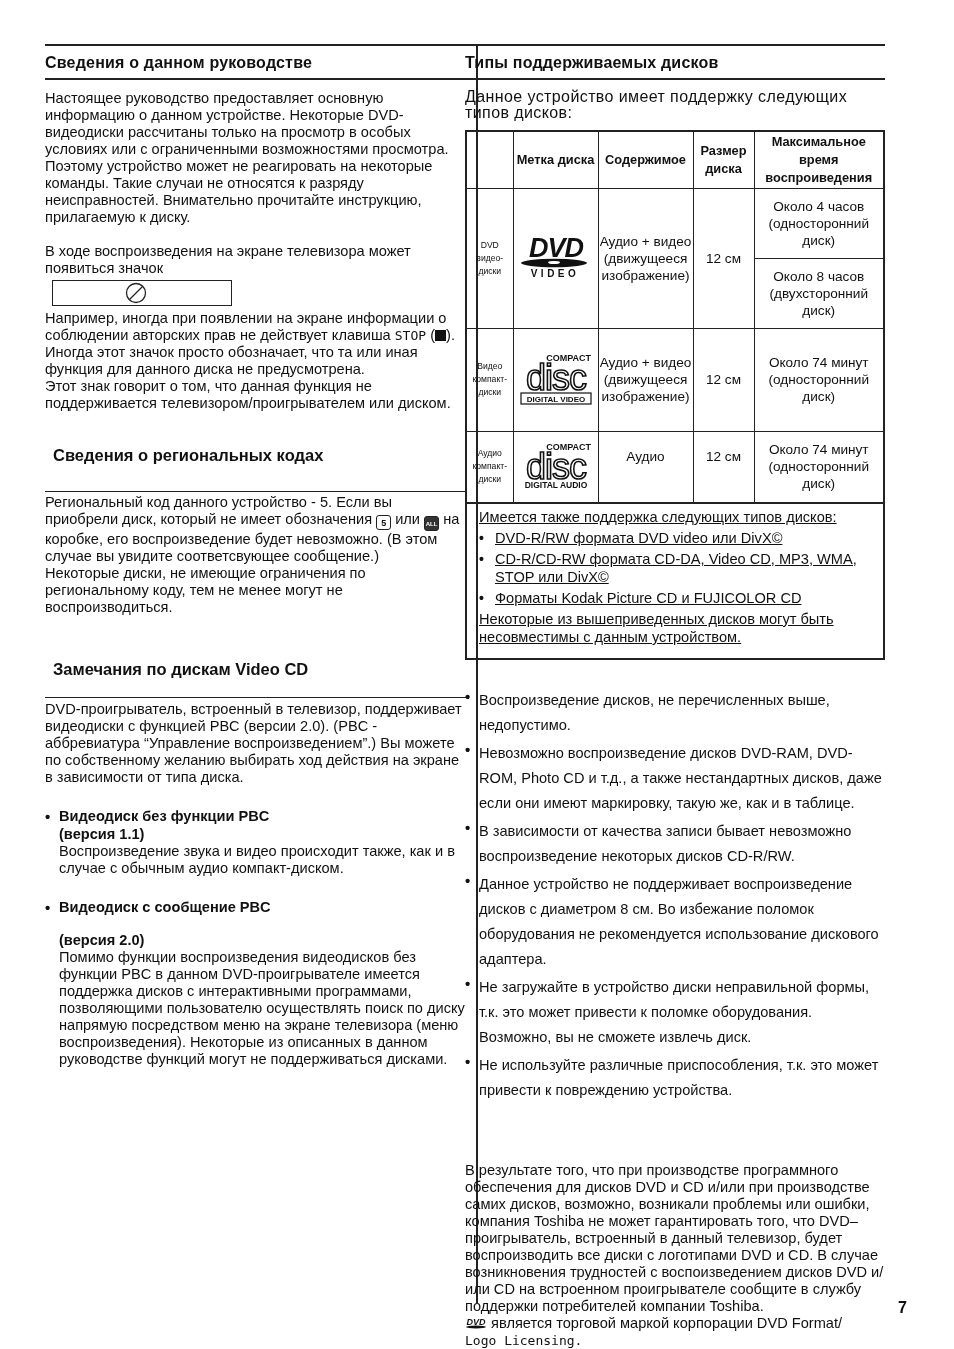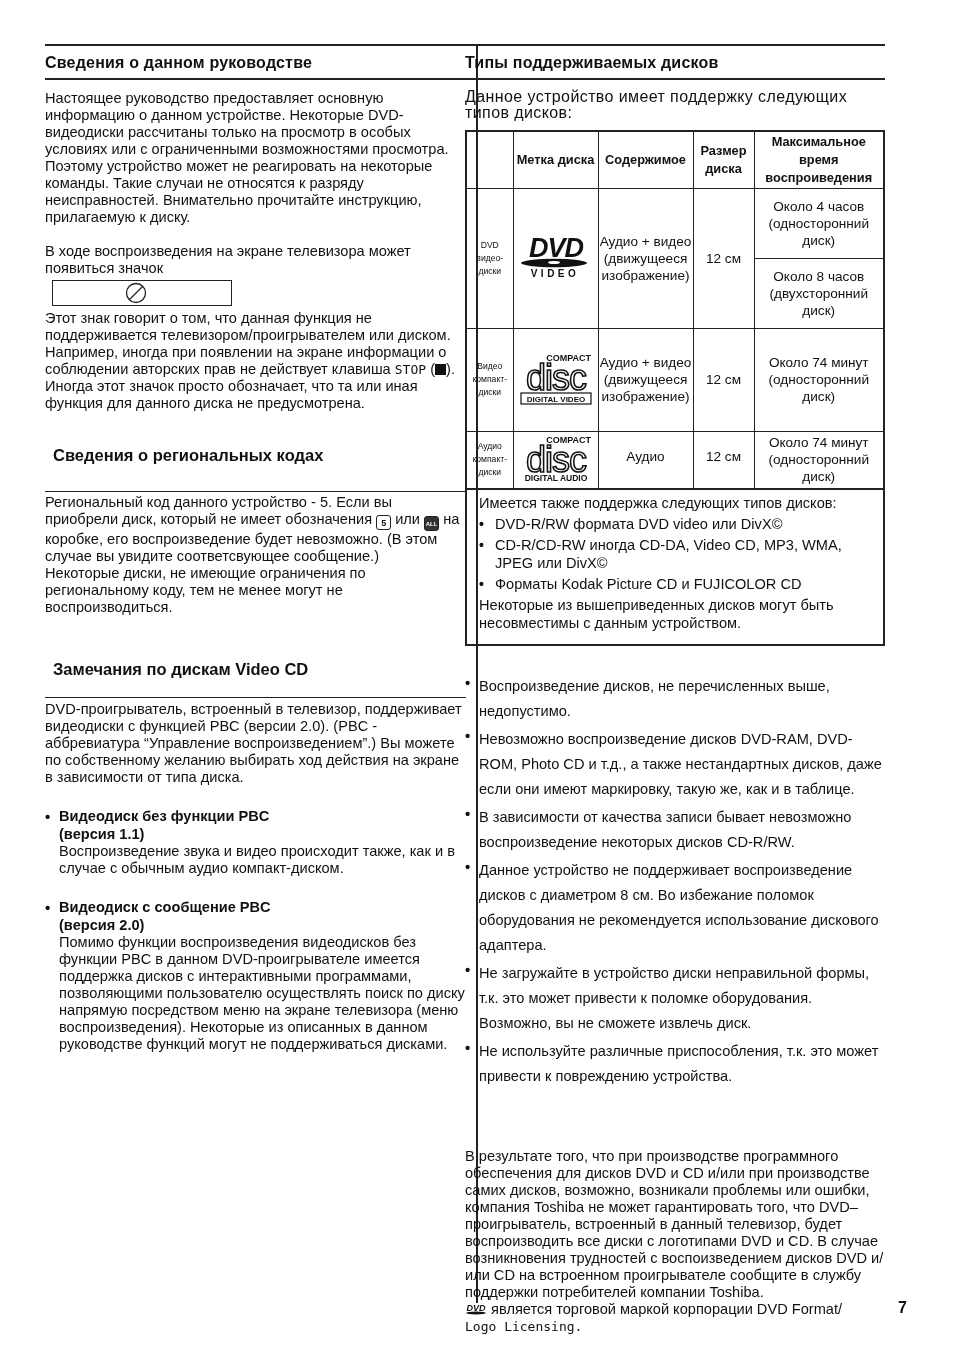--- a/index.html
+++ b/index.html
@@ -44,21 +44,21 @@
   table.discs {
     border-collapse: collapse; width: 420px; table-layout: fixed;
     border: 2px solid #222;
   }
   table.discs td, table.discs th {
     border: 1.5px solid #222; padding: 0; text-align: center; vertical-align: middle;
     font-size: 13.6px; line-height: 17px; font-weight: normal;
   }
   table.discs th { font-weight: bold; font-size: 12.8px; line-height: 18px; }
   .rowlabel { font-size: 8.6px !important; line-height: 13px !important; font-weight: bold; }
-  .extra-box { border: 2px solid #222; border-top: none; padding: 4px 0 12px 12px; font-size: 14.6px; line-height: 18px; }
+  .extra-box { border: 2px solid #222; border-top: none; padding: 4px 0 12px 12px; font-size: 14.6px; line-height: 18px; text-decoration: underline; }
   .extra-box .bullet-item { padding-left: 16px; margin: 3px 0; }
   .extra-box .dot { top: 0; font-size: 14px; }
 
   .notes .bullet-item { margin-bottom: 3px; }
   .notes p { font-size: 14.6px; line-height: 25px; }
 
   .page-num { position: absolute; left: 898px; top: 1299px; font-weight: bold; font-size: 16px; }
 </style>
 </head>
 <body>
@@ -72,22 +72,22 @@
   <div style="height:10px"></div>
   <p>Настоящее руководство предоставляет основную информацию о данном устройстве. Некоторые DVD-видеодиски рассчитаны только на просмотр в особых условиях или с ограниченными возможностями просмотра. Поэтому устройство может не реагировать на некоторые команды. Такие случаи не относятся к разряду неисправностей. Внимательно прочитайте инструкцию, прилагаемую к диску.</p>
   <div style="height:17px"></div>
   <p>В ходе воспроизведения на экране телевизора может появиться значок</p>
   <div class="ico-box">
     <svg width="22" height="22" viewBox="0 0 22 22">
       <circle cx="11" cy="11" r="9.5" fill="none" stroke="#222" stroke-width="1.3"></circle>
       <line x1="4.5" y1="17.5" x2="17.5" y2="4.5" stroke="#222" stroke-width="1.3"></line>
     </svg>
   </div>
+  <p><span>Например, иногда при появлении на экране информации о соблюдении авторских прав не действует клавиша </span><span class="mono">STOP</span> (<span class="stop-sq"></span><span>). Иногда этот значок просто обозначает, что та или иная функция для данного диска не предусмотрена.</span></p>
   <p>Этот знак говорит о том, что данная функция не поддерживается телевизором/проигрывателем или диском.</p>
-  <p><span>Например, иногда при появлении на экране информации о соблюдении авторских прав не действует клавиша </span><span class="mono">STOP</span> (<span class="stop-sq"></span><span>). Иногда этот значок просто обозначает, что та или иная функция для данного диска не предусмотрена.</span></p>
 
   <div style="height:24px"></div>
   <h2 class="h2">Сведения о региональных кодах</h2>
   <div style="height:17px"></div>
   <div class="h2-rule"></div>
   <div style="height:2px"></div>
   <p><span>Региональный код данного устройство - 5. Если вы приобрели диск, который не имеет обозначения </span><span class="region-ico">5</span><span> или </span><span class="region-ico all">ALL</span><span> на коробке, его воспроизведение будет невозможно. (В этом случае вы увидите соответсвующее сообщение.)</span></p>
   <p>Некоторые диски, не имеющие ограничения по региональному коду, тем не менее могут не воспроизводиться.</p>
 
   <div style="height:34px"></div>
@@ -102,21 +102,21 @@
     <span class="dot">•</span>
     <p class="bold">Видеодиск без функции PBC</p>
     <p class="bold" style="margin-top:1px">(версия 1.1)</p>
     <p>Воспроизведение звука и видео происходит также, как и в случае с обычным аудио компакт-диском.</p>
   </div>
 
   <div style="height:22px"></div>
   <div class="bullet-item">
     <span class="dot">•</span>
     <p class="bold">Видеодиск с сообщение PBC</p>
-    <p class="bold" style="margin-top:1px">(версия 2.0)</p>
+    <p class="bold" style="margin-top:16px">(версия 2.0)</p>
     <p>Помимо функции воспроизведения видеодисков без функции PBC в данном DVD-проигрывателе имеется поддержка дисков с интерактивными программами, позволяющими пользователю осуществлять поиск по диску напрямую посредством меню на экране телевизора (меню воспроизведения). Некоторые из описанных в данном руководстве функций могут не поддерживаться дисками.</p>
   </div>
 </div>
 
 <div class="col right-col">
   <div class="h-rule"></div>
   <h1 class="h1">Типы поддерживаемых дисков</h1>
   <div style="height:9px"></div>
   <p class="small">Данное устройство имеет поддержку следующих типов дисков:</p>
   <div style="height:9px"></div>
@@ -161,39 +161,39 @@
           <text x="72" y="10" text-anchor="end" font-family="Liberation Sans, sans-serif" font-weight="bold" font-size="9" fill="#111">COMPACT</text>
           <text x="37" y="39" text-anchor="middle" font-family="Liberation Sans, sans-serif" font-size="36" fill="#fff" stroke="#111" stroke-width="1.6" letter-spacing="-1">disc</text>
           <rect x="2" y="42" width="70" height="11" fill="none" stroke="#111" stroke-width="1.2"></rect>
           <text x="37" y="51" text-anchor="middle" font-family="Liberation Sans, sans-serif" font-weight="bold" font-size="8" fill="#111">DIGITAL VIDEO</text>
         </svg>
       </td>
       <td>Аудио + видео (движущееся изображение)</td>
       <td>12 см</td>
       <td>Около 74 минут (односторонний диск)</td>
     </tr>
-    <tr style="height:58px">
+    <tr style="height:72px">
       <td class="rowlabel">Аудио компакт-диски</td>
       <td>
         <svg width="74" height="50" viewBox="0 0 74 50">
           <text x="72" y="10" text-anchor="end" font-family="Liberation Sans, sans-serif" font-weight="bold" font-size="9" fill="#111">COMPACT</text>
           <text x="37" y="39" text-anchor="middle" font-family="Liberation Sans, sans-serif" font-size="36" fill="#fff" stroke="#111" stroke-width="1.6" letter-spacing="-1">disc</text>
           <text x="37" y="48" text-anchor="middle" font-family="Liberation Sans, sans-serif" font-weight="bold" font-size="8.5" fill="#111">DIGITAL AUDIO</text>
         </svg>
       </td>
       <td style="vertical-align:top;padding-top:16px">Аудио</td>
       <td style="vertical-align:top;padding-top:16px">12 см</td>
       <td>Около 74 минут (односторонний диск)</td>
     </tr>
   </tbody>
     </table>
   <div class="extra-box">
     <div>Имеется также поддержка следующих типов дисков:</div>
     <div class="bullet-item"><span class="dot">•</span><span>DVD-R/RW формата DVD video или DivX©</span></div>
-    <div class="bullet-item"><span class="dot">•</span><span>CD-R/CD-RW иногда CD-DA, Video CD, MP3, WMA, JPEG или DivX©</span></div>
+    <div class="bullet-item"><span class="dot">•</span><span>CD-R/CD-RW формата CD-DA, Video CD, MP3, WMA, STOP или DivX©</span></div>
     <div class="bullet-item"><span class="dot">•</span><span>Форматы Kodak Picture CD и FUJICOLOR CD</span></div>
     <div>Некоторые из вышеприведенных дисков могут быть несовместимы с данным устройством.</div>
   </div>
 
   <div style="height:28px"></div>
   <div class="notes">
     <div class="bullet-item">
         <span class="dot">•</span>
         <p>Воспроизведение дисков, не перечисленных выше, недопустимо.</p>
       </div>

